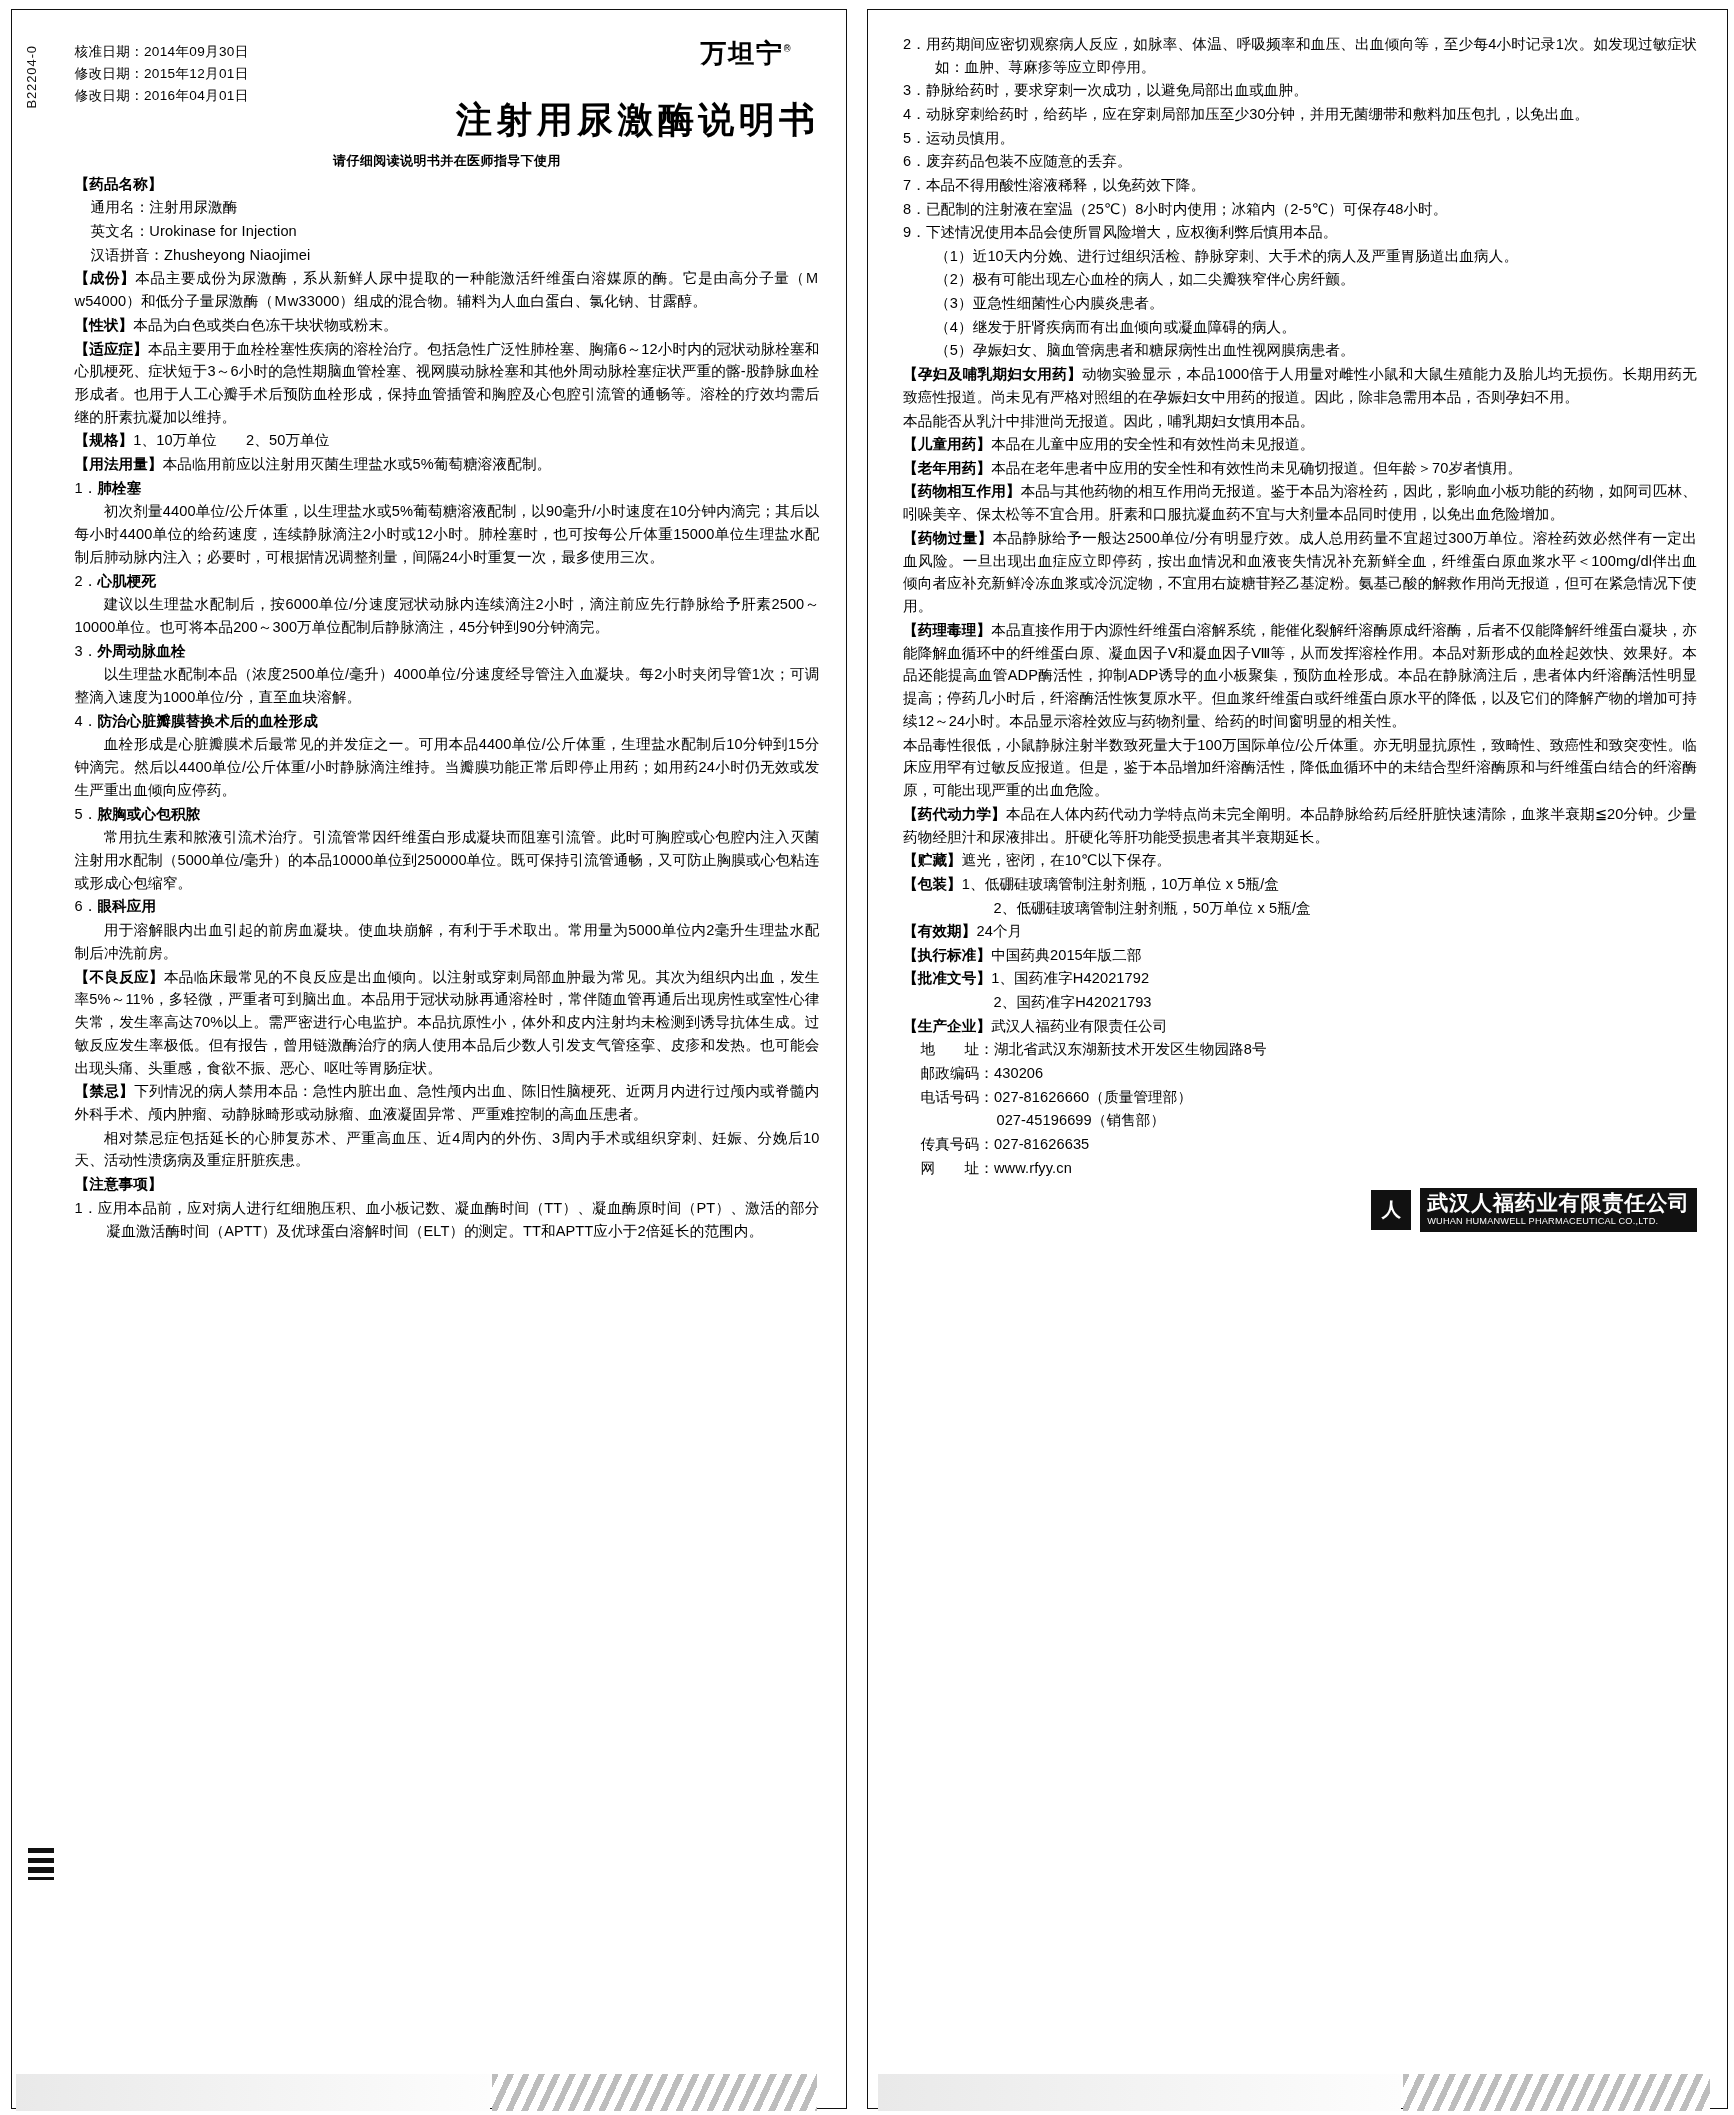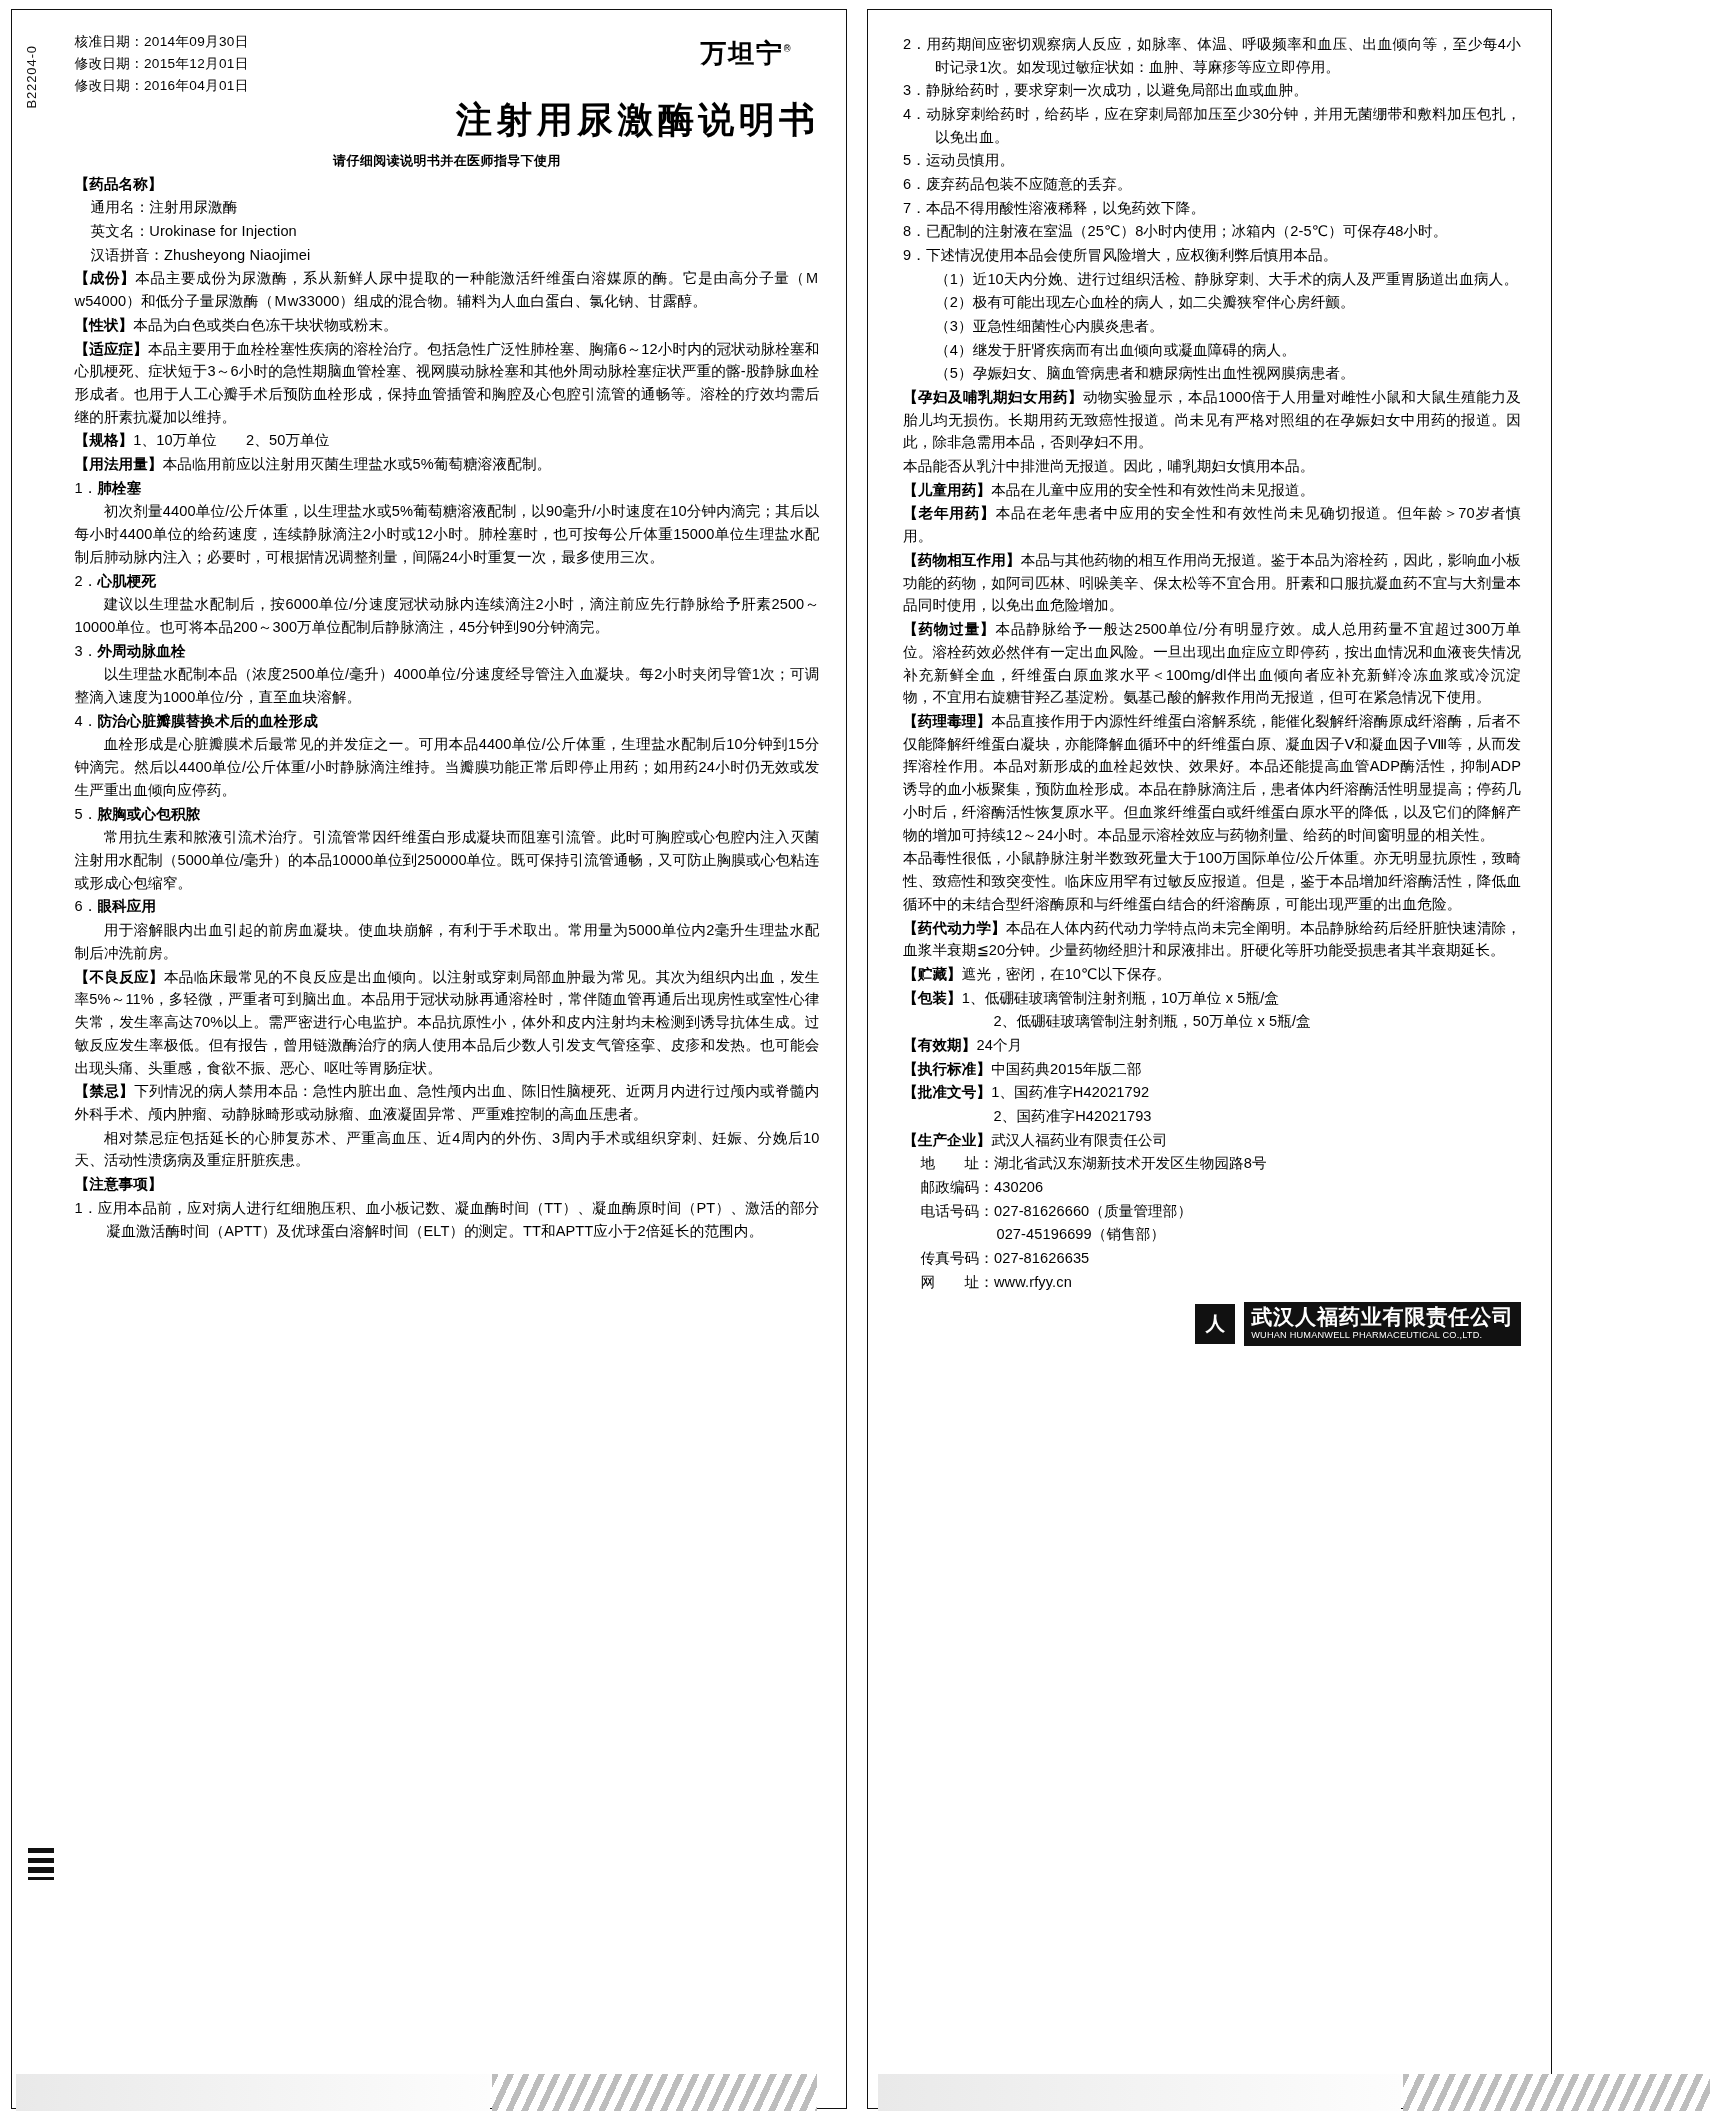--- a/index.html
+++ b/index.html
@@ -24,21 +24,21 @@
     background:#fff;
     border:1.8px solid #111;
     box-sizing:border-box;
   }
   #panel-left{
     left:10.5px; top:8.8px;
     width:836px; height:2100px;
   }
   #panel-right{
     left:867px; top:8.8px;
-    width:685px; height:2100px;
+    width:861px; height:2100px;
   }
   .panel-inner{
     position:absolute;
     left:0;top:0;right:0;bottom:0;
     padding:23px 26px 8.8px 63px;
     box-sizing:border-box;
     overflow:hidden;
   }
   #panel-right .panel-inner{padding:23px 30px 8.8px 35px;}
 
@@ -59,21 +59,21 @@
     left:16px;
     bottom:228px;
     width:26px;
     height:32px;
     background:
       repeating-linear-gradient(to bottom,#111 0 5.3px,#fff 5.3px 9.7px);
   }
   
   .approval{
     position:absolute;
-    left:63px; top:21px;
+    left:63px; top:31px;
     font-size:13.6px;
     line-height:1.55;
     letter-spacing:0.3px;
   }
   .brand{
     position:absolute;
     right:53px; top:26px;
     font-size:26px;
     font-weight:bold;
     letter-spacing:1.8px;

